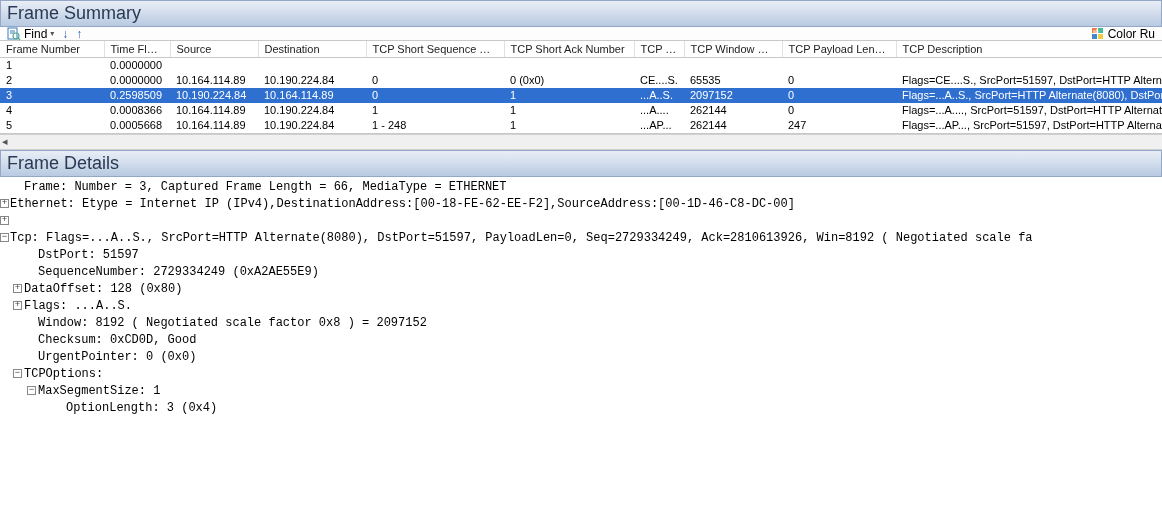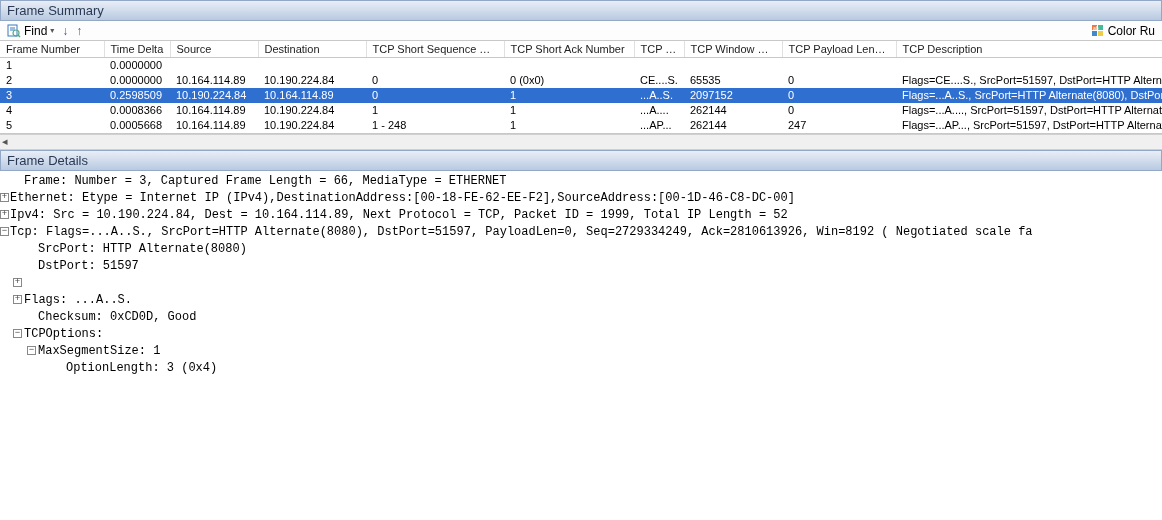--- a/index.html
+++ b/index.html
@@ -9,30 +9,30 @@
     font-size: 12px;
     color: #000;
     background: #fff;
     width: 1162px;
     overflow: hidden;
   }
   .panel-header {
     background: linear-gradient(to bottom, #e9eef6 0%, #d1dcec 50%, #b8c9e1 100%);
     border: 1px solid #93a8c7;
     padding: 2px 6px;
-    font-size: 13px;
+    font-size: 18px;
     color: #2a3a55;
   }
   .toolbar {
     display: flex;
     align-items: center;
     padding: 2px 4px;
     border-bottom: 1px solid #c8c8c8;
     gap: 2px;
-    height: 20px;
+    height: 14px;
     background: #fdfdfd;
   }
   .toolbar .right { margin-left: auto; display: flex; align-items: flex-end; gap: 3px; }
   .tb-btn { display: inline-flex; align-items: center; gap: 3px; padding: 0 3px; cursor: pointer; }
   .table-wrap { overflow-x: auto; border-bottom: 1px solid #c8c8c8; }
   table.grid {
     border-collapse: collapse;
     font-size: 11px;
     white-space: nowrap;
     width: 1162px;
@@ -145,21 +145,21 @@
       <col style="width:138px">
         <col style="width:130px">
         <col style="width:50px">
         <col style="width:98px">
       <col style="width:114px">
         <col style="width:266px">
     </colgroup>
     <thead>
         <tr id="grid-header-row">
           <th>Frame Number</th>
-          <th>Time Delta</th>
+          <th>Time Flags</th>
           <th>Source</th>
           <th>Destination</th>
           <th>TCP Short Sequence Range</th>
           <th>TCP Short Ack Number</th>
           <th>TCP Fl...</th>
           <th>TCP Window Size</th>
           <th>TCP Payload Length</th>
           <th>TCP Description</th>
         </tr>
       </thead>
@@ -239,44 +239,52 @@
     <div class="tree-row">
       <span class="gutter" style="width: 24px; text-align: right;"></span>
       <span class="node-text">Frame: Number = 3, Captured Frame Length = 66, MediaType = ETHERNET</span>
     </div>
     <div class="tree-row">
       <span class="gutter" style="width: 10px; text-align: right;"><span class="twisty">+</span></span>
       <span class="node-text">Ethernet: Etype = Internet IP (IPv4),DestinationAddress:[00-18-FE-62-EE-F2],SourceAddress:[00-1D-46-C8-DC-00]</span>
     </div>
     <div class="tree-row">
       <span class="gutter" style="width: 10px; text-align: right;"><span class="twisty">+</span></span>
-      <span class="node-text">Ipv4: Src = 10.190.224.84, Dest = 10.164.114.89, Next Protocol = TCP, Packet ID = 1999, Total IP Length = 52</span>
     </div>
     <div class="tree-row">
       <span class="gutter" style="width: 10px; text-align: right;"><span class="twisty">−</span></span>
       <span class="node-text">Tcp: Flags=...A..S., SrcPort=HTTP Alternate(8080), DstPort=51597, PayloadLen=0, Seq=2729334249, Ack=2810613926, Win=8192 ( Negotiated scale fa</span>
     </div>
     <div class="tree-row">
       <span class="gutter" style="width: 38px; text-align: right;"></span>
-      <span class="node-text">SrcPort: HTTP Alternate(8080)</span>
-    </div>
-    <div class="tree-row">
-      <span class="gutter" style="width: 38px; text-align: right;"></span>
       <span class="node-text">DstPort: 51597</span>
     </div>
     <div class="tree-row">
+      <span class="gutter" style="width: 38px; text-align: right;"></span>
+      <span class="node-text">SequenceNumber: 2729334249 (0xA2AE55E9)</span>
+    </div>
+    <div class="tree-row">
       <span class="gutter" style="width: 24px; text-align: right;"><span class="twisty">+</span></span>
+      <span class="node-text">DataOffset: 128 (0x80)</span>
     </div>
     <div class="tree-row">
       <span class="gutter" style="width: 24px; text-align: right;"><span class="twisty">+</span></span>
       <span class="node-text">Flags: ...A..S.</span>
     </div>
     <div class="tree-row">
       <span class="gutter" style="width: 38px; text-align: right;"></span>
+      <span class="node-text">Window: 8192 ( Negotiated scale factor 0x8 ) = 2097152</span>
+    </div>
+    <div class="tree-row">
+      <span class="gutter" style="width: 38px; text-align: right;"></span>
       <span class="node-text">Checksum: 0xCD0D, Good</span>
+    </div>
+    <div class="tree-row">
+      <span class="gutter" style="width: 38px; text-align: right;"></span>
+      <span class="node-text">UrgentPointer: 0 (0x0)</span>
     </div>
     <div class="tree-row">
       <span class="gutter" style="width: 24px; text-align: right;"><span class="twisty">−</span></span>
       <span class="node-text">TCPOptions:</span>
     </div>
     <div class="tree-row">
       <span class="gutter" style="width: 38px; text-align: right;"><span class="twisty">−</span></span>
       <span class="node-text">MaxSegmentSize: 1</span>
     </div>
     <div class="tree-row">

